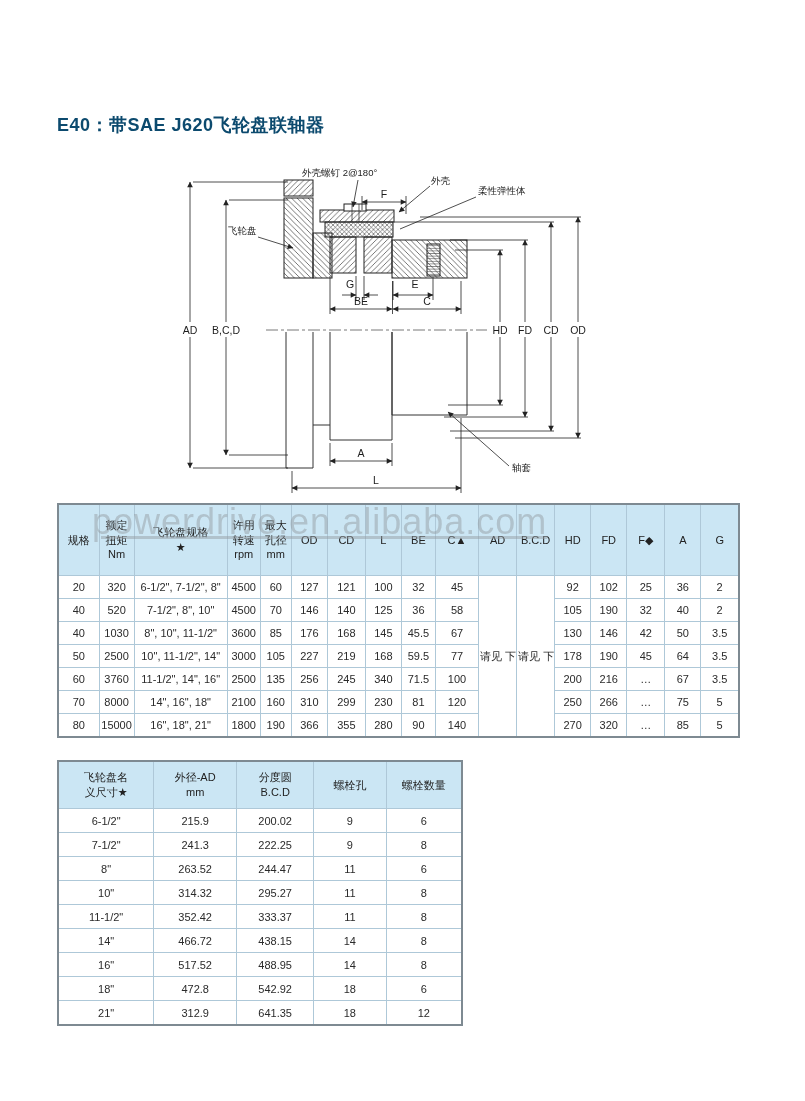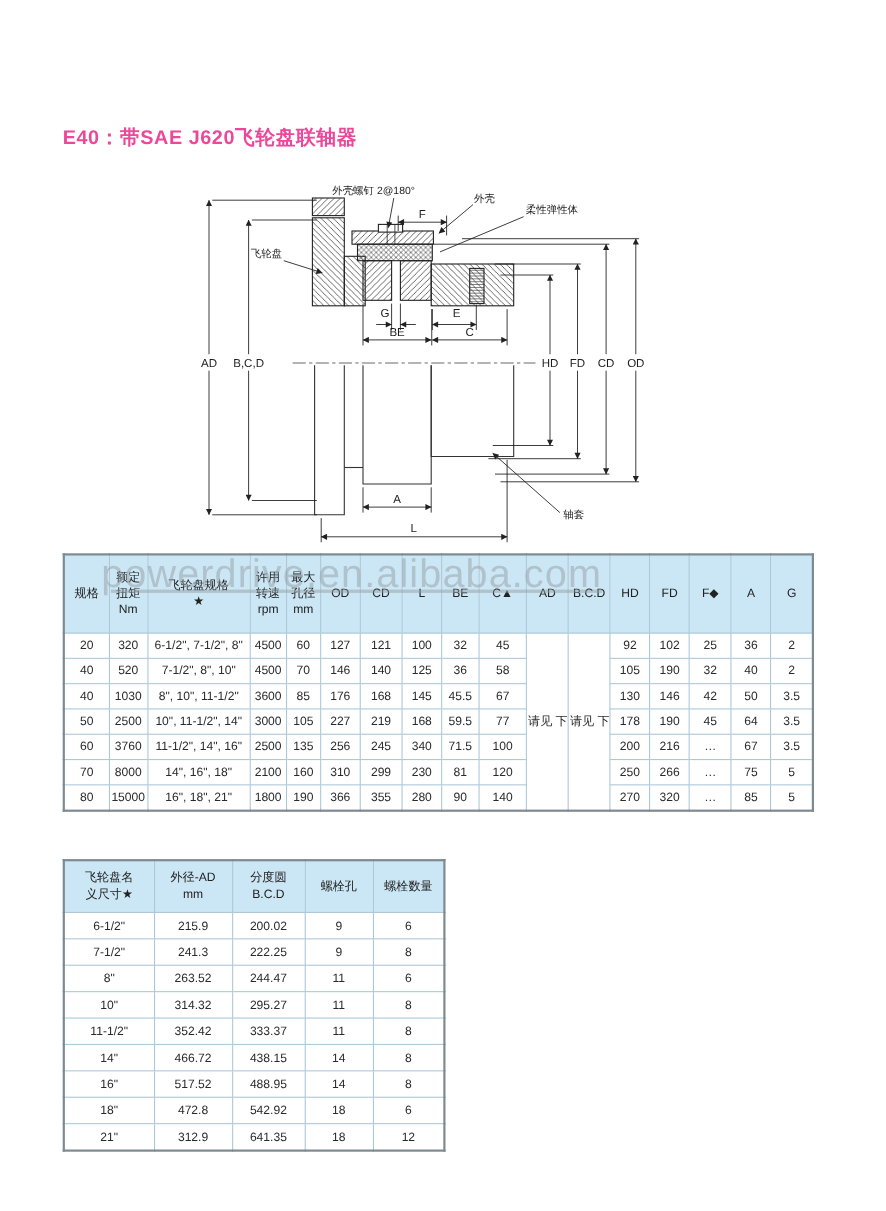--- a/index.html
+++ b/index.html
@@ -3,31 +3,31 @@
 <meta charset="utf-8">
 <style>
   html,body{margin:0;padding:0;}
   body{
     width:805px;height:1101px;position:relative;background:#ffffff;
     font-family:"Liberation Sans","DejaVu Sans",sans-serif;color:#1a1a1a;
     overflow:hidden;
   }
   .page-title{
     position:absolute;left:57px;top:113px;font-size:18px;font-weight:bold;
-    color:#ec4899;letter-spacing:0.5px;
+    color:#0c4a6e;letter-spacing:0.5px;
   }
   .diagram-svg{position:absolute;left:0;top:0;}
   .wm{
     position:absolute;left:92px;top:501px;width:650px;height:56px;
     font-size:36px;font-weight:500;color:var(--wm-color,#949ca1);opacity:.48;
     letter-spacing:1px;z-index:6;pointer-events:none;white-space:nowrap;text-decoration:underline;
   }
   .tbl-wrap{position:absolute;z-index:2;}
   .tbl-wrap.t1{left:57px;top:503px;width:683px;}
-  .tbl-wrap.t2{left:57px;top:781px;width:348px;}
+  .tbl-wrap.t2{left:57px;top:760px;width:406px;}
   table{
     border-collapse:collapse;table-layout:fixed;width:100%;
     font-size:11px;text-align:center;color:#2a2a2a;background:#fff;
     border:2px solid var(--outer-border,#7e8a92);
   }
   th,td{border:1px solid var(--grid-color,#aec8d8);padding:0 1px;}
   thead th{
     background:var(--header-bg,#cbe6f4);font-weight:normal;
     white-space:pre-line;line-height:1.35;font-size:11px;color:#222;
   }

